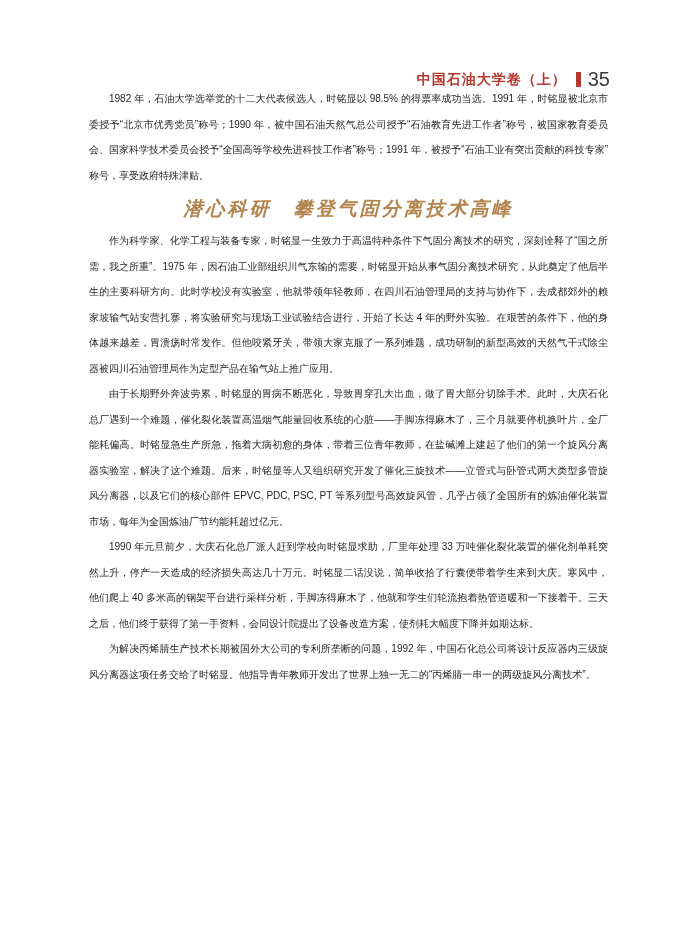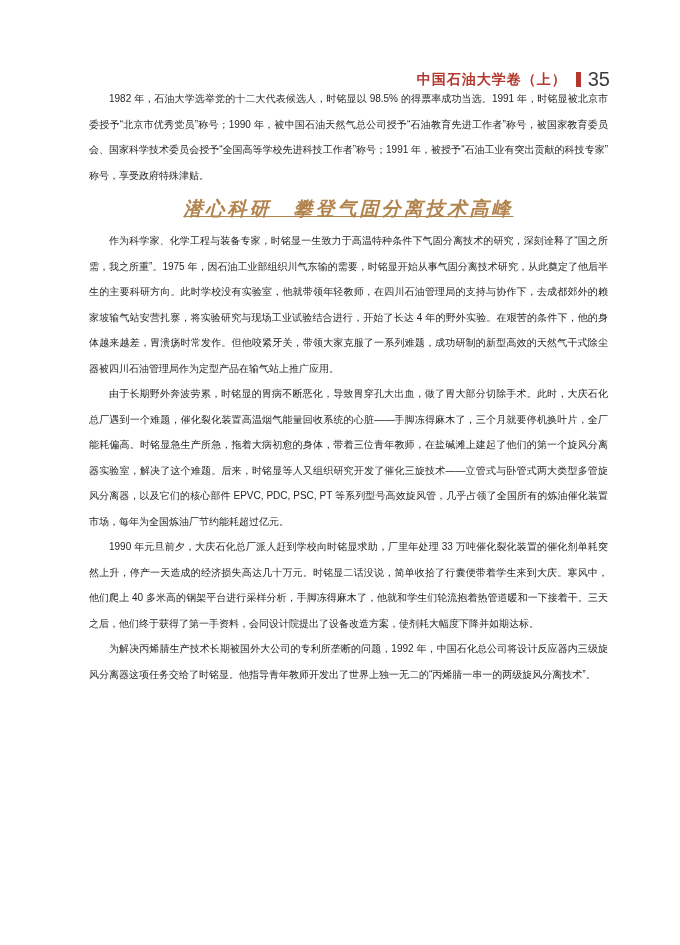--- a/index.html
+++ b/index.html
@@ -61,21 +61,20 @@
     margin: 7px 0;
     font-size: 19px;
     line-height: 26px;
     text-align: center;
     text-indent: 0;
     color: var(--heading-color, #b2834c);
     font-family: "DejaVu Serif", "Liberation Serif", serif;
     font-style: italic;
     font-weight: bold;
     letter-spacing: 3px;
-    text-decoration: underline;
   }
 </style>
 </head>
 <body>
 
 <div class="page">
 
   <div class="header">
     <span class="header-title">中国石油大学卷（上）</span>
     <span class="header-bar"></span>

